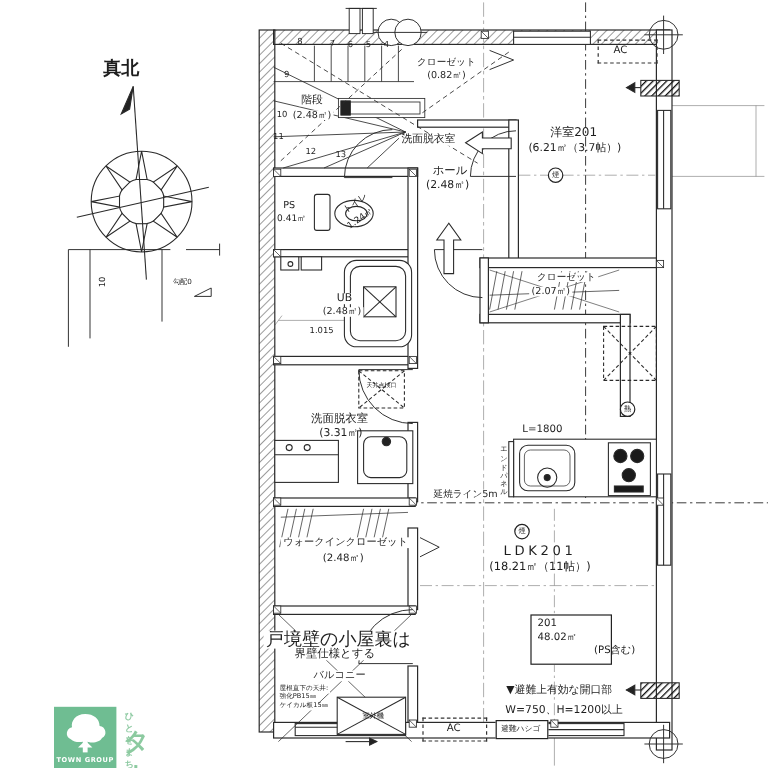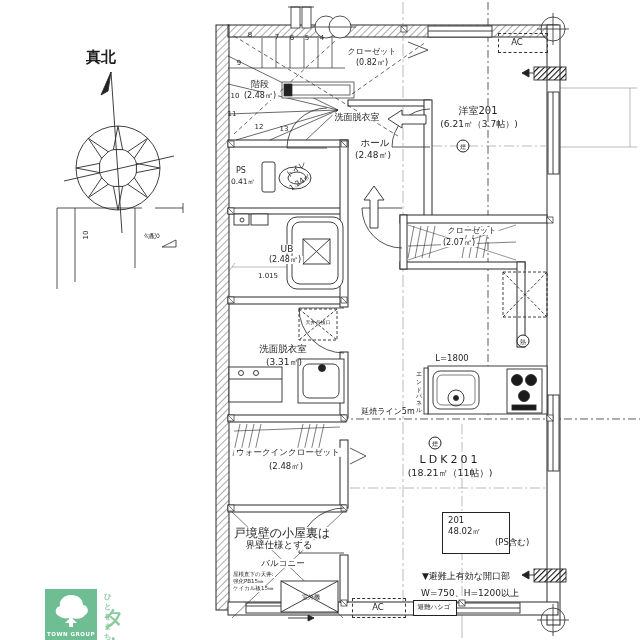--- a/index.html
+++ b/index.html
@@ -397,21 +397,21 @@
 
     <div class="lbl-l" style="left:448px;top:516px;font-size:8.5px;">201</div>
     <div class="lbl-l" style="left:448px;top:527px;font-size:8.5px;">48.02㎡</div>
     <div class="lbl-l" style="left:448px;top:538px;font-size:8.5px;padding-left:47px;">(PS含む)</div>
 
     <div class="lbl" style="left:466px;top:576px;font-size:9px;">▼避難上有効な開口部</div>
     <div class="lbl" style="left:470px;top:593px;font-size:9px;">W=750、H=1200以上</div>
     <div class="lbl" style="left:434px;top:607px;font-size:6.5px;">避難ハシゴ</div>
     <div class="lbl" style="left:378px;top:607px;font-size:8.5px;">AC</div>
 
-    <div class="lbl onwhite" style="left:282px;top:533px;font-size:12px;">戸境壁の小屋裏は</div>
+    <div class="lbl onwhite" style="left:282px;top:533px;font-size:15px;">戸境壁の小屋裏は</div>
     <div class="lbl onwhite" style="left:279px;top:545px;font-size:9.5px;">界壁仕様とする</div>
     <div class="lbl onwhite" style="left:283px;top:563px;font-size:8.5px;">バルコニー</div>
     <div class="lbl-l onwhite" style="left:231px;top:572px;font-size:5.5px;">屋根直下の天井:</div>
     <div class="lbl-l onwhite" style="left:231px;top:579px;font-size:5.5px;">強化PB15㎜</div>
     <div class="lbl-l onwhite" style="left:231px;top:586px;font-size:5.5px;">ケイカル板15㎜</div>
     <div class="lbl" style="left:311px;top:597px;font-size:6px;">室外機</div>
 
     <div class="circle-k" style="left:463px;top:146px;">煙</div>
     <div class="circle-k" style="left:523px;top:341px;">熱</div>
     <div class="circle-k" style="left:435px;top:443px;">煙</div>

